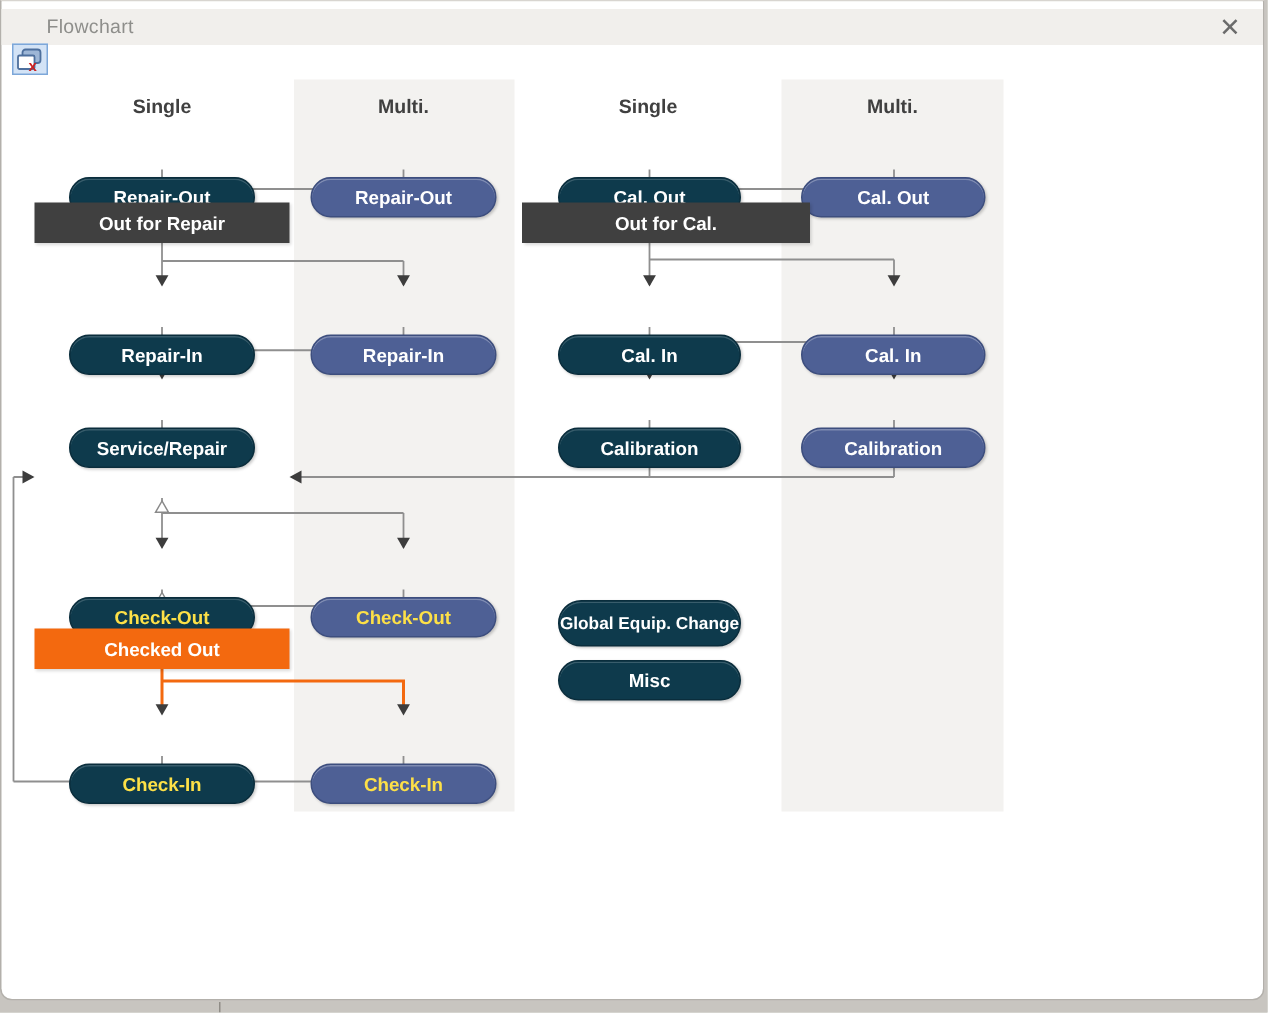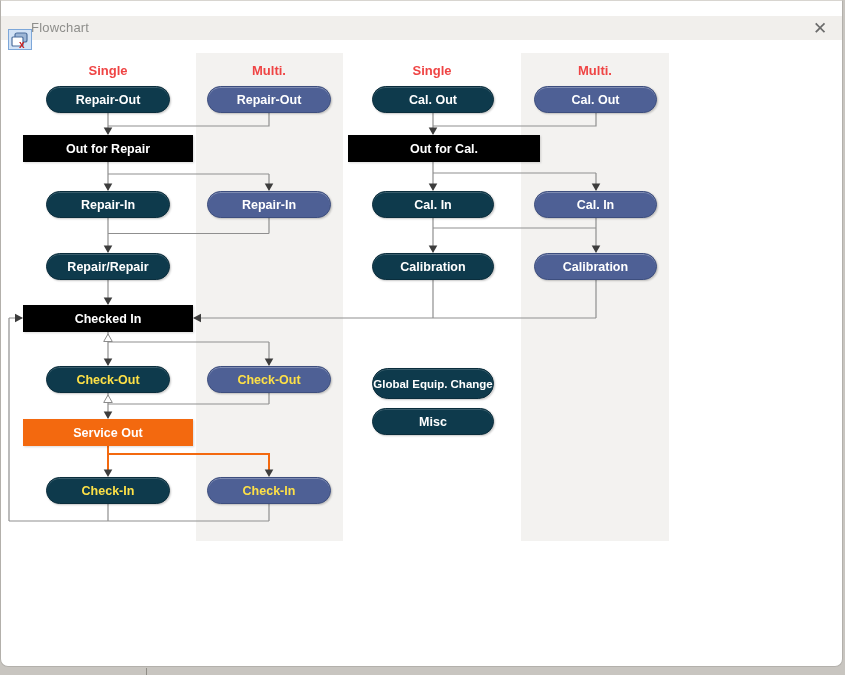--- a/index.html
+++ b/index.html
@@ -1,35 +1,35 @@
 <!DOCTYPE html>
 <html><head>
 <meta charset="utf-8">
 <style>
   html,body{margin:0;padding:0;background:#c8c5c0;font-family:"Liberation Sans",sans-serif;}
   #stage{position:relative;width:845px;height:675px;overflow:hidden;}
   .window{position:absolute;left:0;top:0;width:843px;height:667px;background:#ffffff;
           border:1px solid #b3b0ab;border-top-color:#d8d5d0;border-radius:0 0 8px 8px;box-sizing:border-box;}
-  .titlebar{position:absolute;left:0;top:15px;right:0;height:24px;background:#f1efec;}
+  .titlebar{position:absolute;left:0;top:5px;right:0;height:24px;background:#f1efec;}
   .title{position:absolute;left:30px;top:4px;font-size:13px;color:#8e8e8b;letter-spacing:.2px;}
   .close-btn{position:absolute;right:10px;top:1px;width:24px;height:22px;display:flex;align-items:center;
              justify-content:center;font-size:17px;color:#6b6b6b;cursor:default;}
   .tool-btn{position:absolute;left:7px;top:28px;width:24px;height:21px;background:#d3e3f6;
             border:1px solid #7da7d9;box-sizing:border-box;display:flex;align-items:center;justify-content:center;}
   .band{position:absolute;background:#f3f2f0;z-index:0;}
-  .col-header{position:absolute;width:100px;text-align:center;font-size:13px;font-weight:bold;color:#ef4444;z-index:2;}
+  .col-header{position:absolute;width:100px;text-align:center;font-size:13px;font-weight:bold;color:#404040;z-index:2;}
   svg.wires{position:absolute;left:0;top:0;z-index:1;}
   .node{position:absolute;height:27px;display:flex;align-items:center;justify-content:center;
         font-size:12.5px;font-weight:bold;color:#ffffff;z-index:2;box-sizing:border-box;white-space:nowrap;}
-  .pill{border-radius:14px;}
+  .pill{border-radius:14px;margin-top:32px;}
   .pill.dark{background:#0e3a4c;border:1px solid #0a2d3c;
              box-shadow:inset 0 1px 0 rgba(255,255,255,.18),1px 1px 2px rgba(0,0,0,.22);}
   .pill.multi{background:#4e6095;border:1px solid #3d4e7e;
               box-shadow:inset 0 1px 0 rgba(255,255,255,.28),1px 1px 2px rgba(0,0,0,.22);}
-  .rect.blue{background:#000000;box-shadow:1px 1px 2px rgba(0,0,0,.15);}
+  .rect.blue{background:#404040;box-shadow:1px 1px 2px rgba(0,0,0,.15);}
   .rect.orange{background:#f3690f;box-shadow:1px 1px 2px rgba(0,0,0,.15);}
   .orange-text{color:#fde047;}
   .small-label{font-size:11.5px;}
   .bottom-divider{position:absolute;left:146px;top:668px;width:1px;height:7px;background:#8f8c86;}
 </style>
 </head>
 <body>
 
 <div id="stage">
   <div class="window">
@@ -95,25 +95,24 @@
         <polygon points="107,333 102.7,340.5 111.3,340.5"></polygon>
         <polygon points="107,394 102.7,401.5 111.3,401.5"></polygon>
       </g>
     </svg>
 
     <div class="node pill dark" style="left:45px;top:85px;width:124px;">Repair-Out</div>
     <div class="node pill multi" style="left:206px;top:85px;width:124px;">Repair-Out</div>
     <div class="node rect blue" style="left:22px;top:134px;width:170px;">Out for Repair</div>
     <div class="node pill dark" style="left:45px;top:190px;width:124px;">Repair-In</div>
     <div class="node pill multi" style="left:206px;top:190px;width:124px;">Repair-In</div>
-    <div class="node pill dark" style="left:45px;top:252px;width:124px;">Repair/Repair</div>
-    <div class="node rect blue" style="left:22px;top:304px;width:170px;">Checked In</div>
+    <div class="node pill dark" style="left:45px;top:252px;width:124px;">Service/Repair</div>
     <div class="node pill dark orange-text" style="left:45px;top:365px;width:124px;">Check-Out</div>
     <div class="node pill multi orange-text" style="left:206px;top:365px;width:124px;">Check-Out</div>
-    <div class="node rect orange" style="left:22px;top:418px;width:170px;">Service Out</div>
+    <div class="node rect orange" style="left:22px;top:418px;width:170px;">Checked Out</div>
     <div class="node pill dark orange-text" style="left:45px;top:476px;width:124px;">Check-In</div>
     <div class="node pill multi orange-text" style="left:206px;top:476px;width:124px;">Check-In</div>
 
     <div class="node pill dark" style="left:371px;top:85px;width:122px;">Cal. Out</div>
     <div class="node pill multi" style="left:533px;top:85px;width:123px;">Cal. Out</div>
     <div class="node rect blue" style="left:347px;top:134px;width:192px;">Out for Cal.</div>
     <div class="node pill dark" style="left:371px;top:190px;width:122px;">Cal. In</div>
     <div class="node pill multi" style="left:533px;top:190px;width:123px;">Cal. In</div>
     <div class="node pill dark" style="left:371px;top:252px;width:122px;">Calibration</div>
     <div class="node pill multi" style="left:533px;top:252px;width:123px;">Calibration</div>

